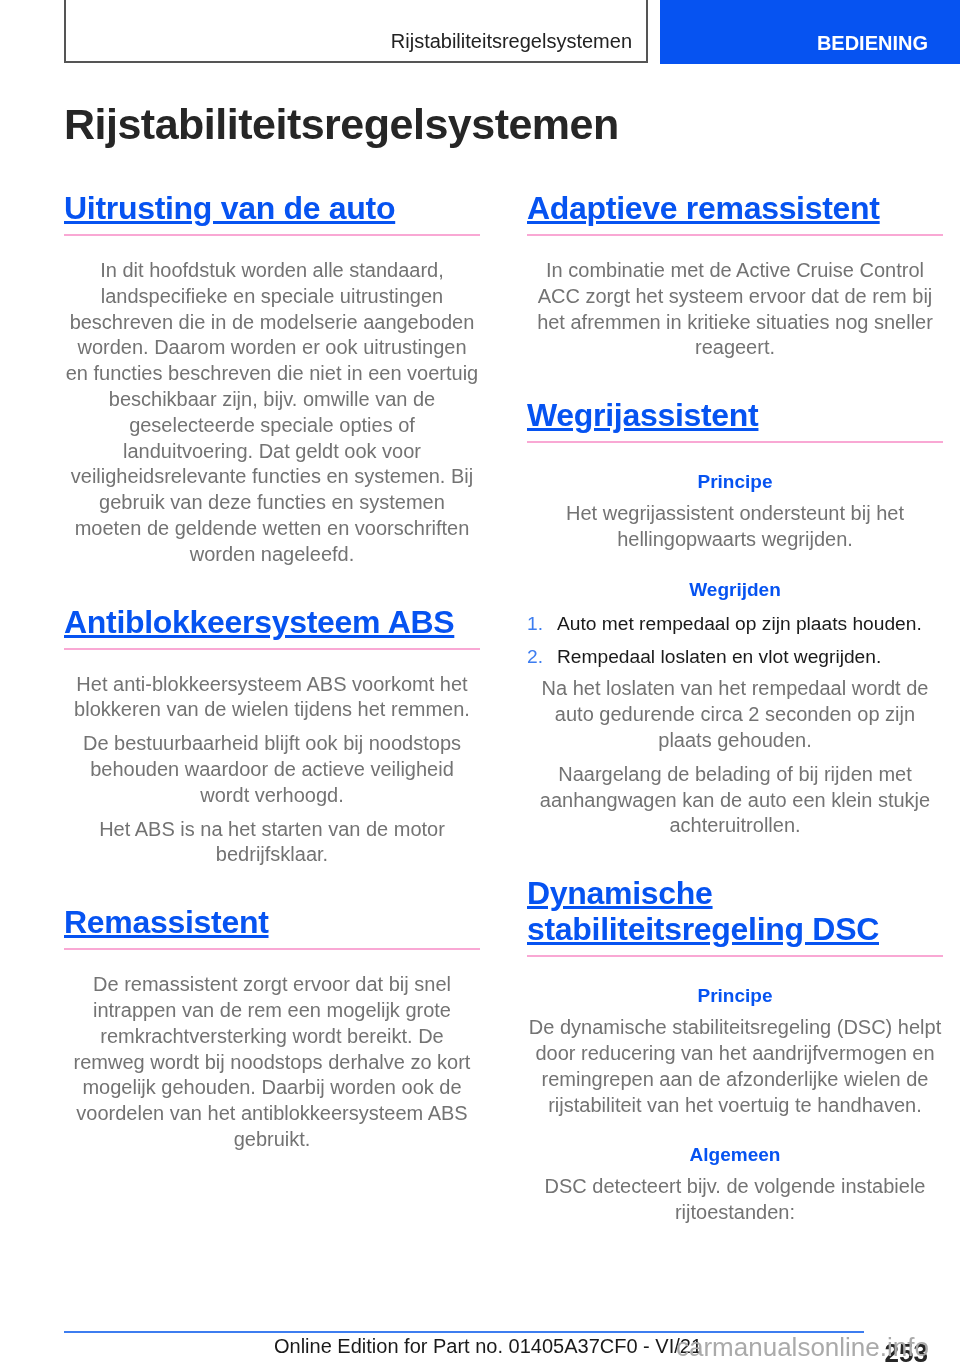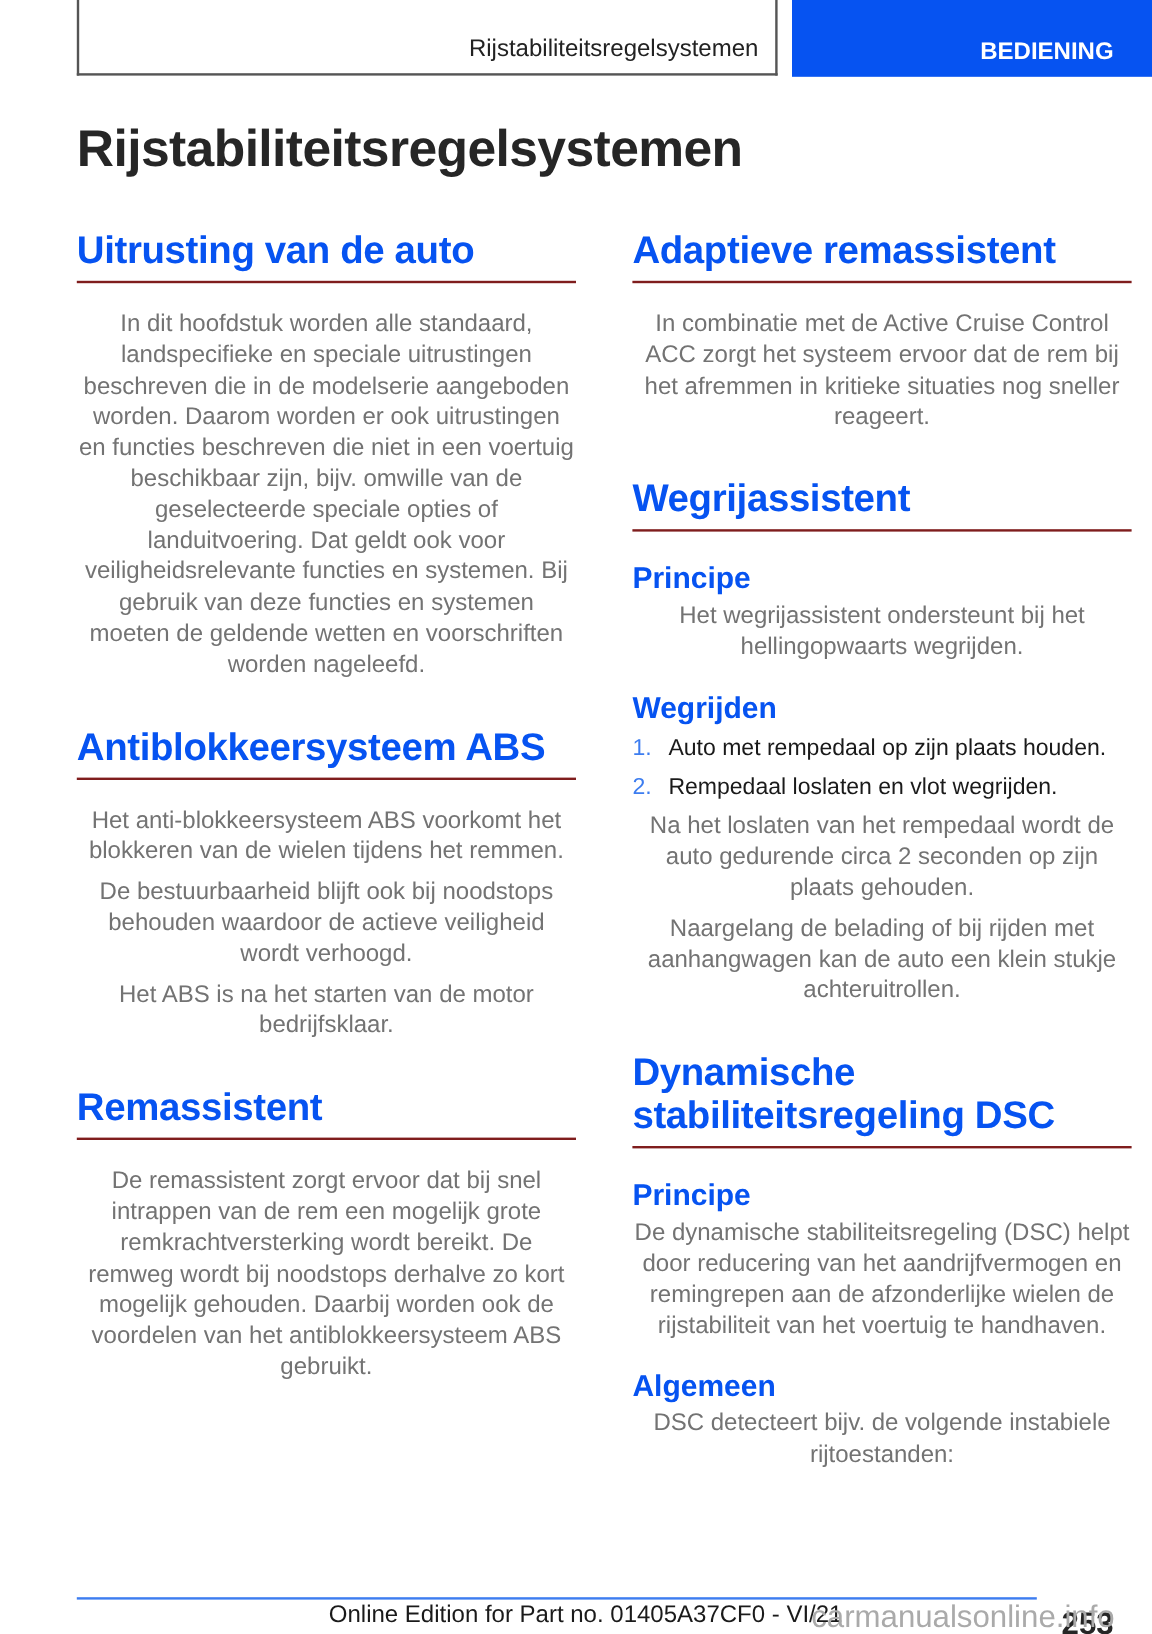--- a/index.html
+++ b/index.html
@@ -22,23 +22,23 @@
     }
     .page-title {
       position: absolute; left: 64px; top: 100px; font-size: 43px; font-weight: bold; color: #262626;
       letter-spacing: -0.5px; margin: 0;
     }
     .col { position: absolute; width: 416px; }
     .col.left { left: 64px; top: 190px; }
     .col.right { left: 512px; top: 190px; margin-left: 15px; }
     h2 {
       margin: 0; font-size: 32px; font-weight: bold; color: #0653f1; letter-spacing: -0.3px;
-      line-height: 36px; padding-bottom: 8px; border-bottom: 2px solid #7f1d1d;
+      line-height: 36px; padding-bottom: 8px; border-bottom: 2px solid #f9a8d4; text-decoration: underline;
     }
-    h3 { margin: 0; font-size: 25px; font-weight: bold; color: #0653f1; line-height: 30px; }
+    h3 { margin: 0; font-size: 19px; font-weight: bold; color: #0653f1; line-height: 30px; text-align: center; }
     p { margin: 0; font-size: 20px; line-height: 25.8px; color: #737373; text-align: center; }
     .sp-h2 { height: 22px; }
     .sp-p { height: 8px; }
     .sp-sec { height: 36px; }
     ol { list-style: none; margin: 0; padding: 0; }
     ol li { font-size: 19.2px; line-height: 25.8px; position: relative; padding-left: 30px; margin-bottom: 7px; }
     ol li .n { position: absolute; left: 0; color: #3d7df0; }
     .footer-line { position: absolute; left: 64px; top: 1331px; width: 800px; height: 2px; background: #3d7df0; }
     .page-num { position: absolute; right: 32px; top: 1300px; font-size: 26px; font-weight: bold; color: #262626; margin-top: 38px; }
     .footer-text { position: absolute; left: 274px; top: 1335px; font-size: 20px; color: #1a1a1a; white-space: nowrap; }

